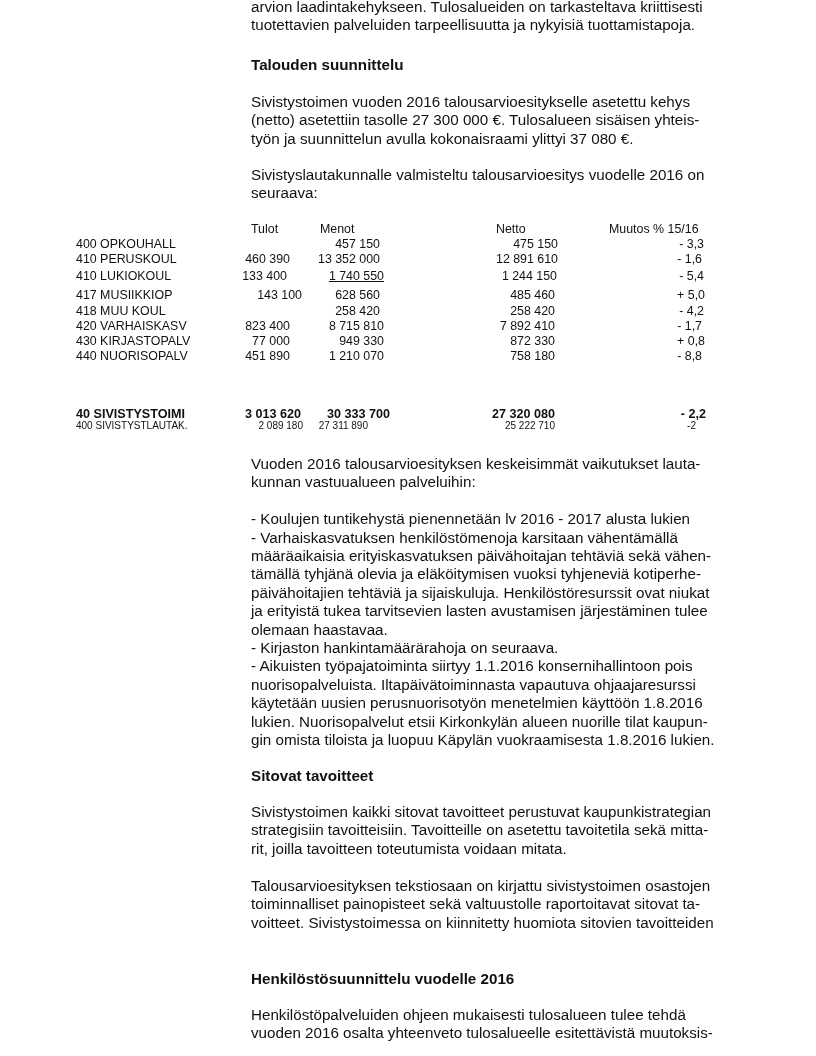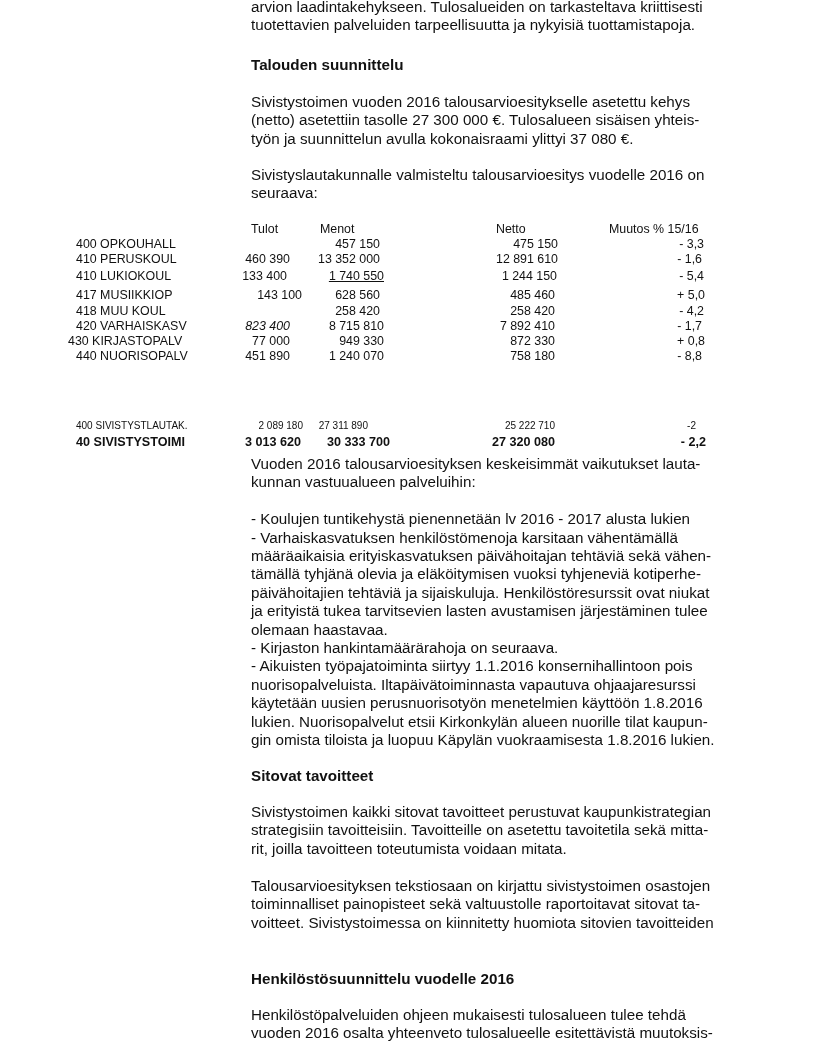--- a/index.html
+++ b/index.html
@@ -4,21 +4,21 @@
 <style>
   html, body { margin:0; padding:0; background:#ffffff; }
   body { width:816px; height:1056px; position:relative; overflow:hidden;
          font-family:"Liberation Sans", sans-serif; color:#111; }
   .p { position:absolute; left:251px; width:500px; font-size:15.2px; line-height:18.4px; margin:0; }
   .h { position:absolute; left:251px; font-size:15.2px; font-weight:bold; margin:0; }
   .tbl { position:absolute; font-size:12.4px; line-height:15px; }
   .cell { position:absolute; white-space:nowrap; }
   .r { text-align:right; }
   .small { font-size:10px;margin-top:40px; }
-  .bold { font-weight:bold; font-size:12.6px;margin-top:28px; }
+  .bold { font-weight:bold; font-size:12.6px; }
 </style>
 </head>
 <body>
 
 <p class="p" style="top:-2px;">
   <span>arvion laadintakehykseen. Tulosalueiden on tarkasteltava kriittisesti</span><br>
   <span>tuotettavien palveluiden tarpeellisuutta ja nykyisiä tuottamistapoja.</span>
 </p>
 
 <h3 class="h" style="top:56px;">Talouden suunnittelu</h3>
@@ -74,38 +74,38 @@
 
   <div>
     <span class="cell" style="left:76px; top:304px;">418 MUU KOUL</span>
     <span class="cell r" style="right:436px; top:304px;">258 420</span>
     <span class="cell r" style="right:261px; top:304px;">258 420</span>
     <span class="cell r" style="right:112px; top:304px;">- 4,2</span>
   </div>
 
   <div>
     <span class="cell" style="left:76px; top:319px;">420 VARHAISKASV</span>
-    <span class="cell r" style="right:526px; top:319px;font-style:italic;">823 400</span>
+    <span class="cell r" style="right:526px; top:319px;">823 400</span>
     <span class="cell r" style="right:432px; top:319px;">8 715 810</span>
     <span class="cell r" style="right:261px; top:319px;">7 892 410</span>
     <span class="cell r" style="right:114px; top:319px;">- 1,7</span>
   </div>
 
   <div>
-    <span class="cell" style="left:68px; top:334px;">430 KIRJASTOPALV</span>
+    <span class="cell" style="left:76px; top:334px;">430 KIRJASTOPALV</span>
     <span class="cell r" style="right:526px; top:334px;">77 000</span>
     <span class="cell r" style="right:432px; top:334px;">949 330</span>
     <span class="cell r" style="right:261px; top:334px;">872 330</span>
     <span class="cell r" style="right:111px; top:334px;">+ 0,8</span>
   </div>
 
   <div>
     <span class="cell" style="left:76px; top:349px;">440 NUORISOPALV</span>
     <span class="cell r" style="right:526px; top:349px;">451 890</span>
-    <span class="cell r" style="right:432px; top:349px;">1 240 070</span>
+    <span class="cell r" style="right:432px; top:349px;">1 210 070</span>
     <span class="cell r" style="right:261px; top:349px;">758 180</span>
     <span class="cell r" style="right:114px; top:349px;">- 8,8</span>
   </div>
 
   <div>
     <span class="cell small" style="left:76px; top:378px;">400 SIVISTYSTLAUTAK.</span>
     <span class="cell small r" style="right:513px; top:378px;">2 089 180</span>
     <span class="cell small r" style="right:448px; top:378px;">27 311 890</span>
     <span class="cell small r" style="right:261px; top:378px;">25 222 710</span>
     <span class="cell small r" style="right:120px; top:378px;">-2</span>

